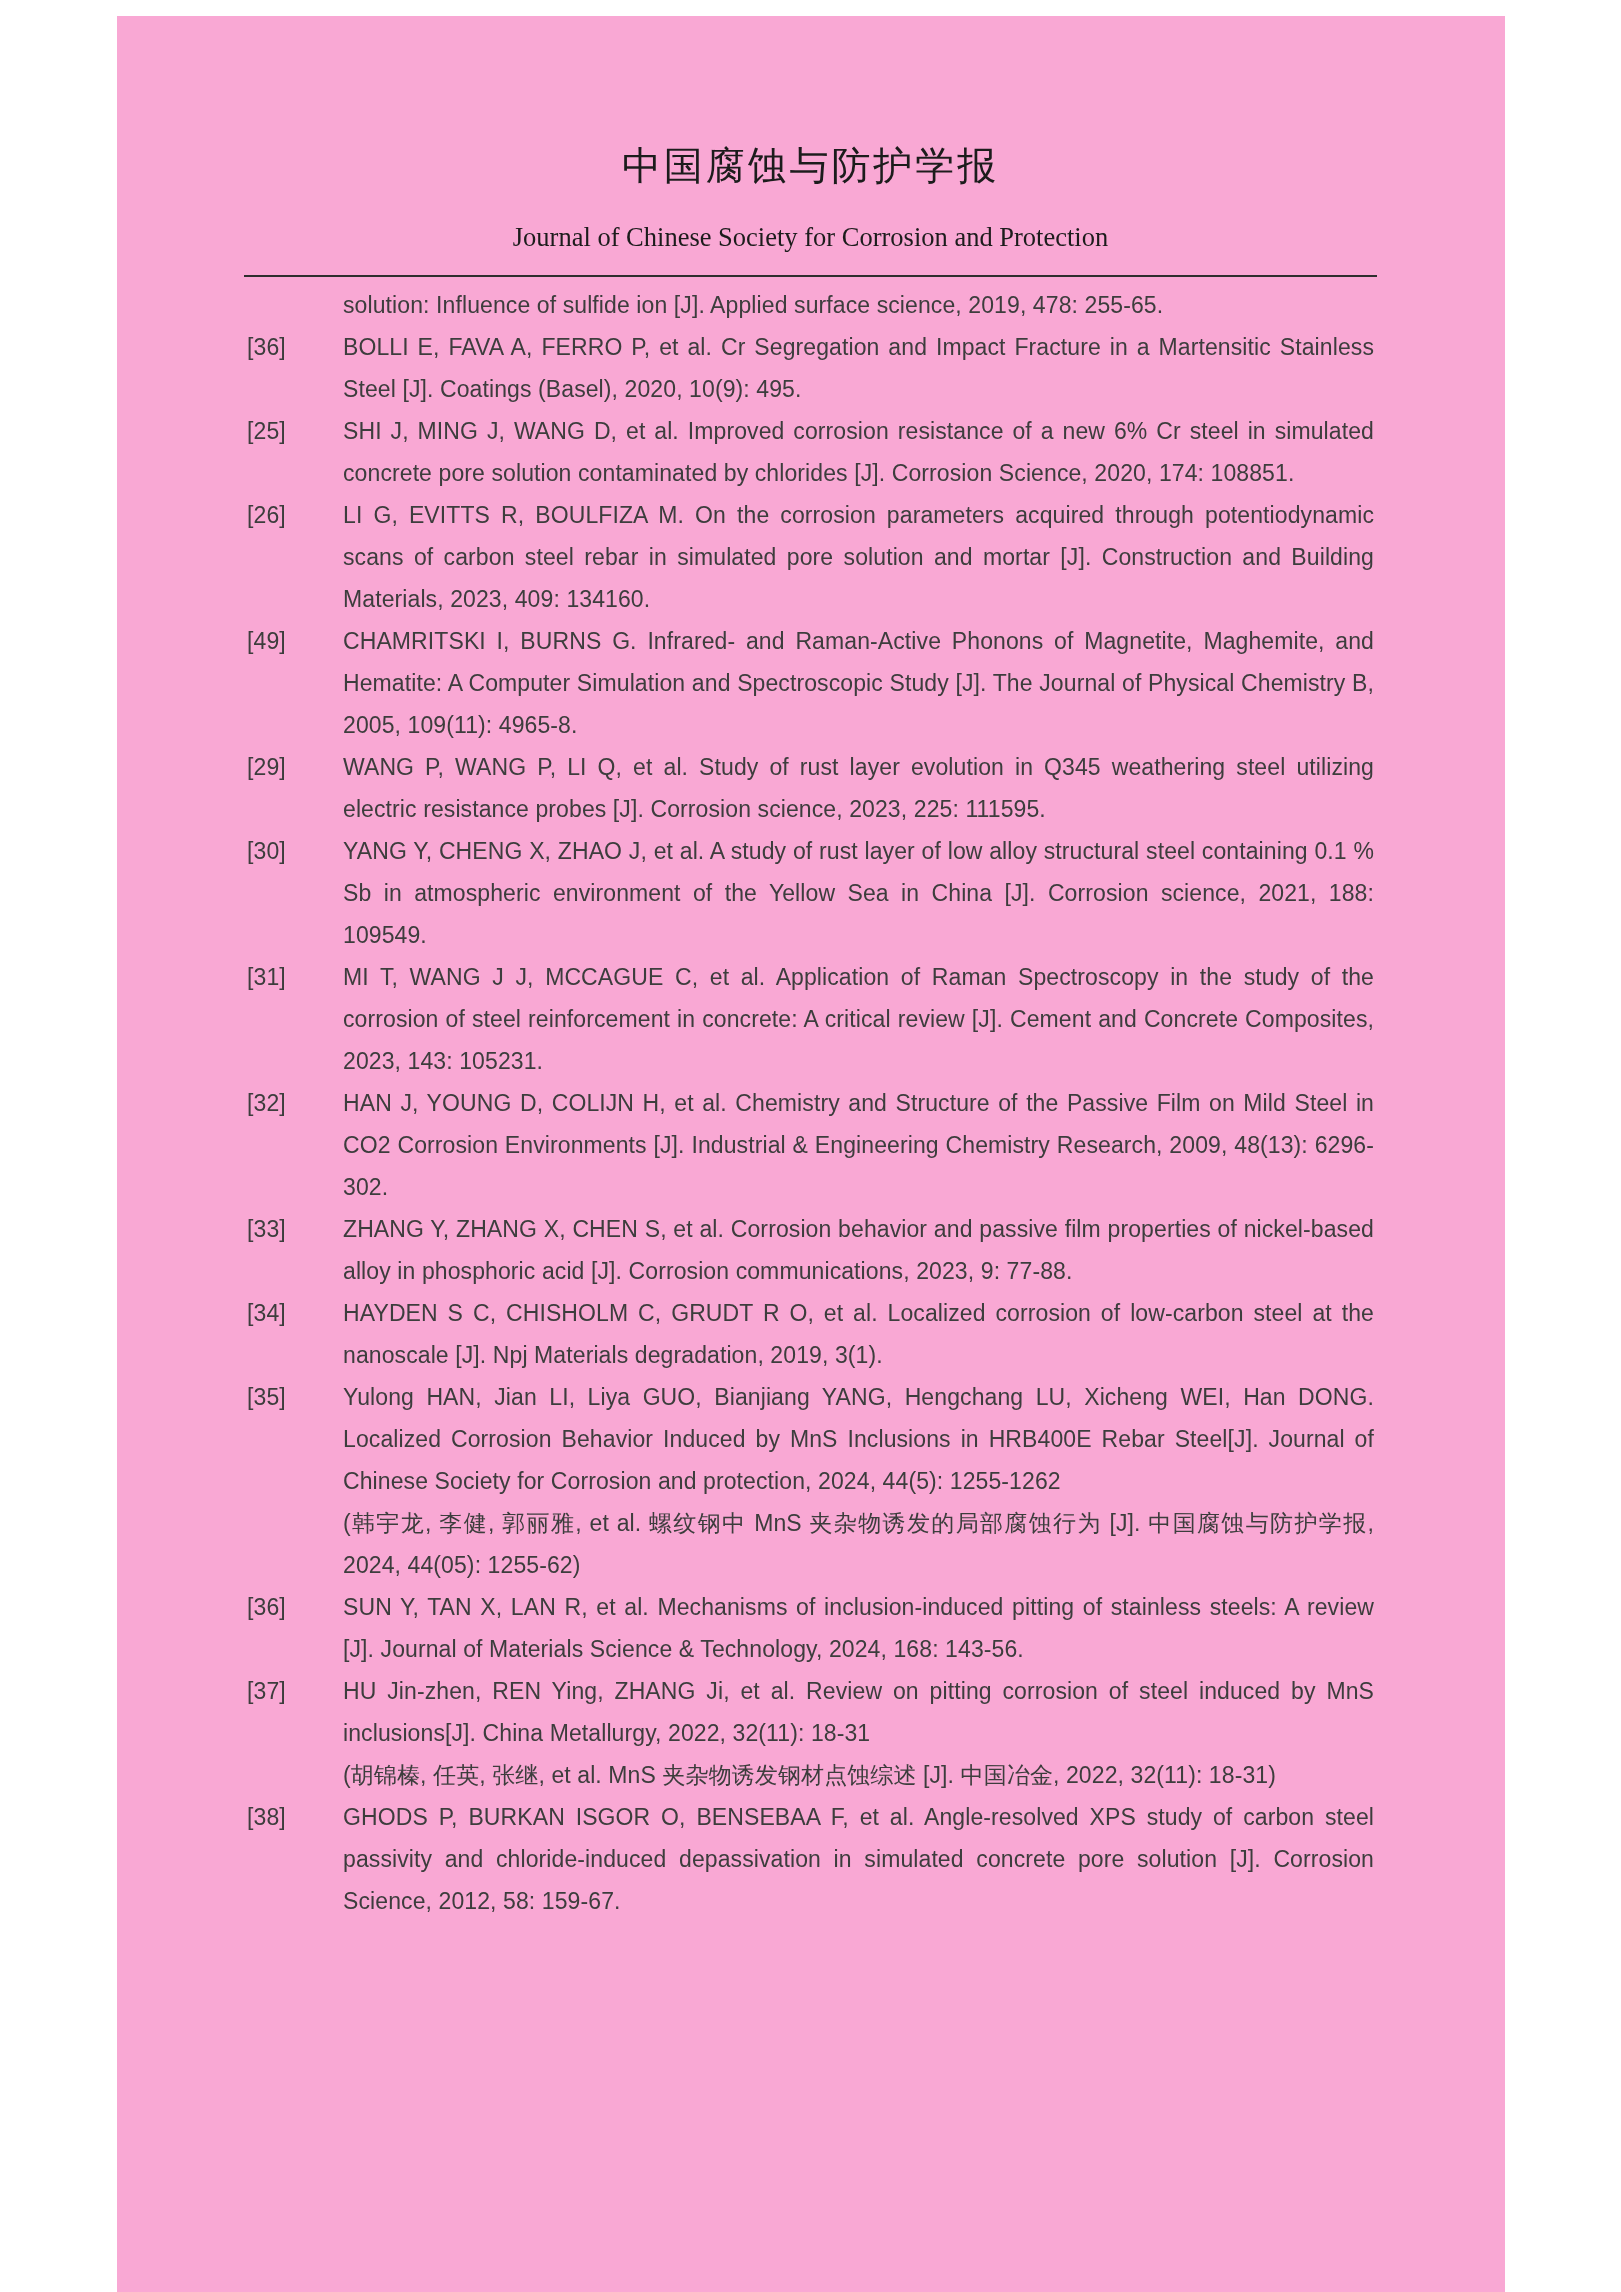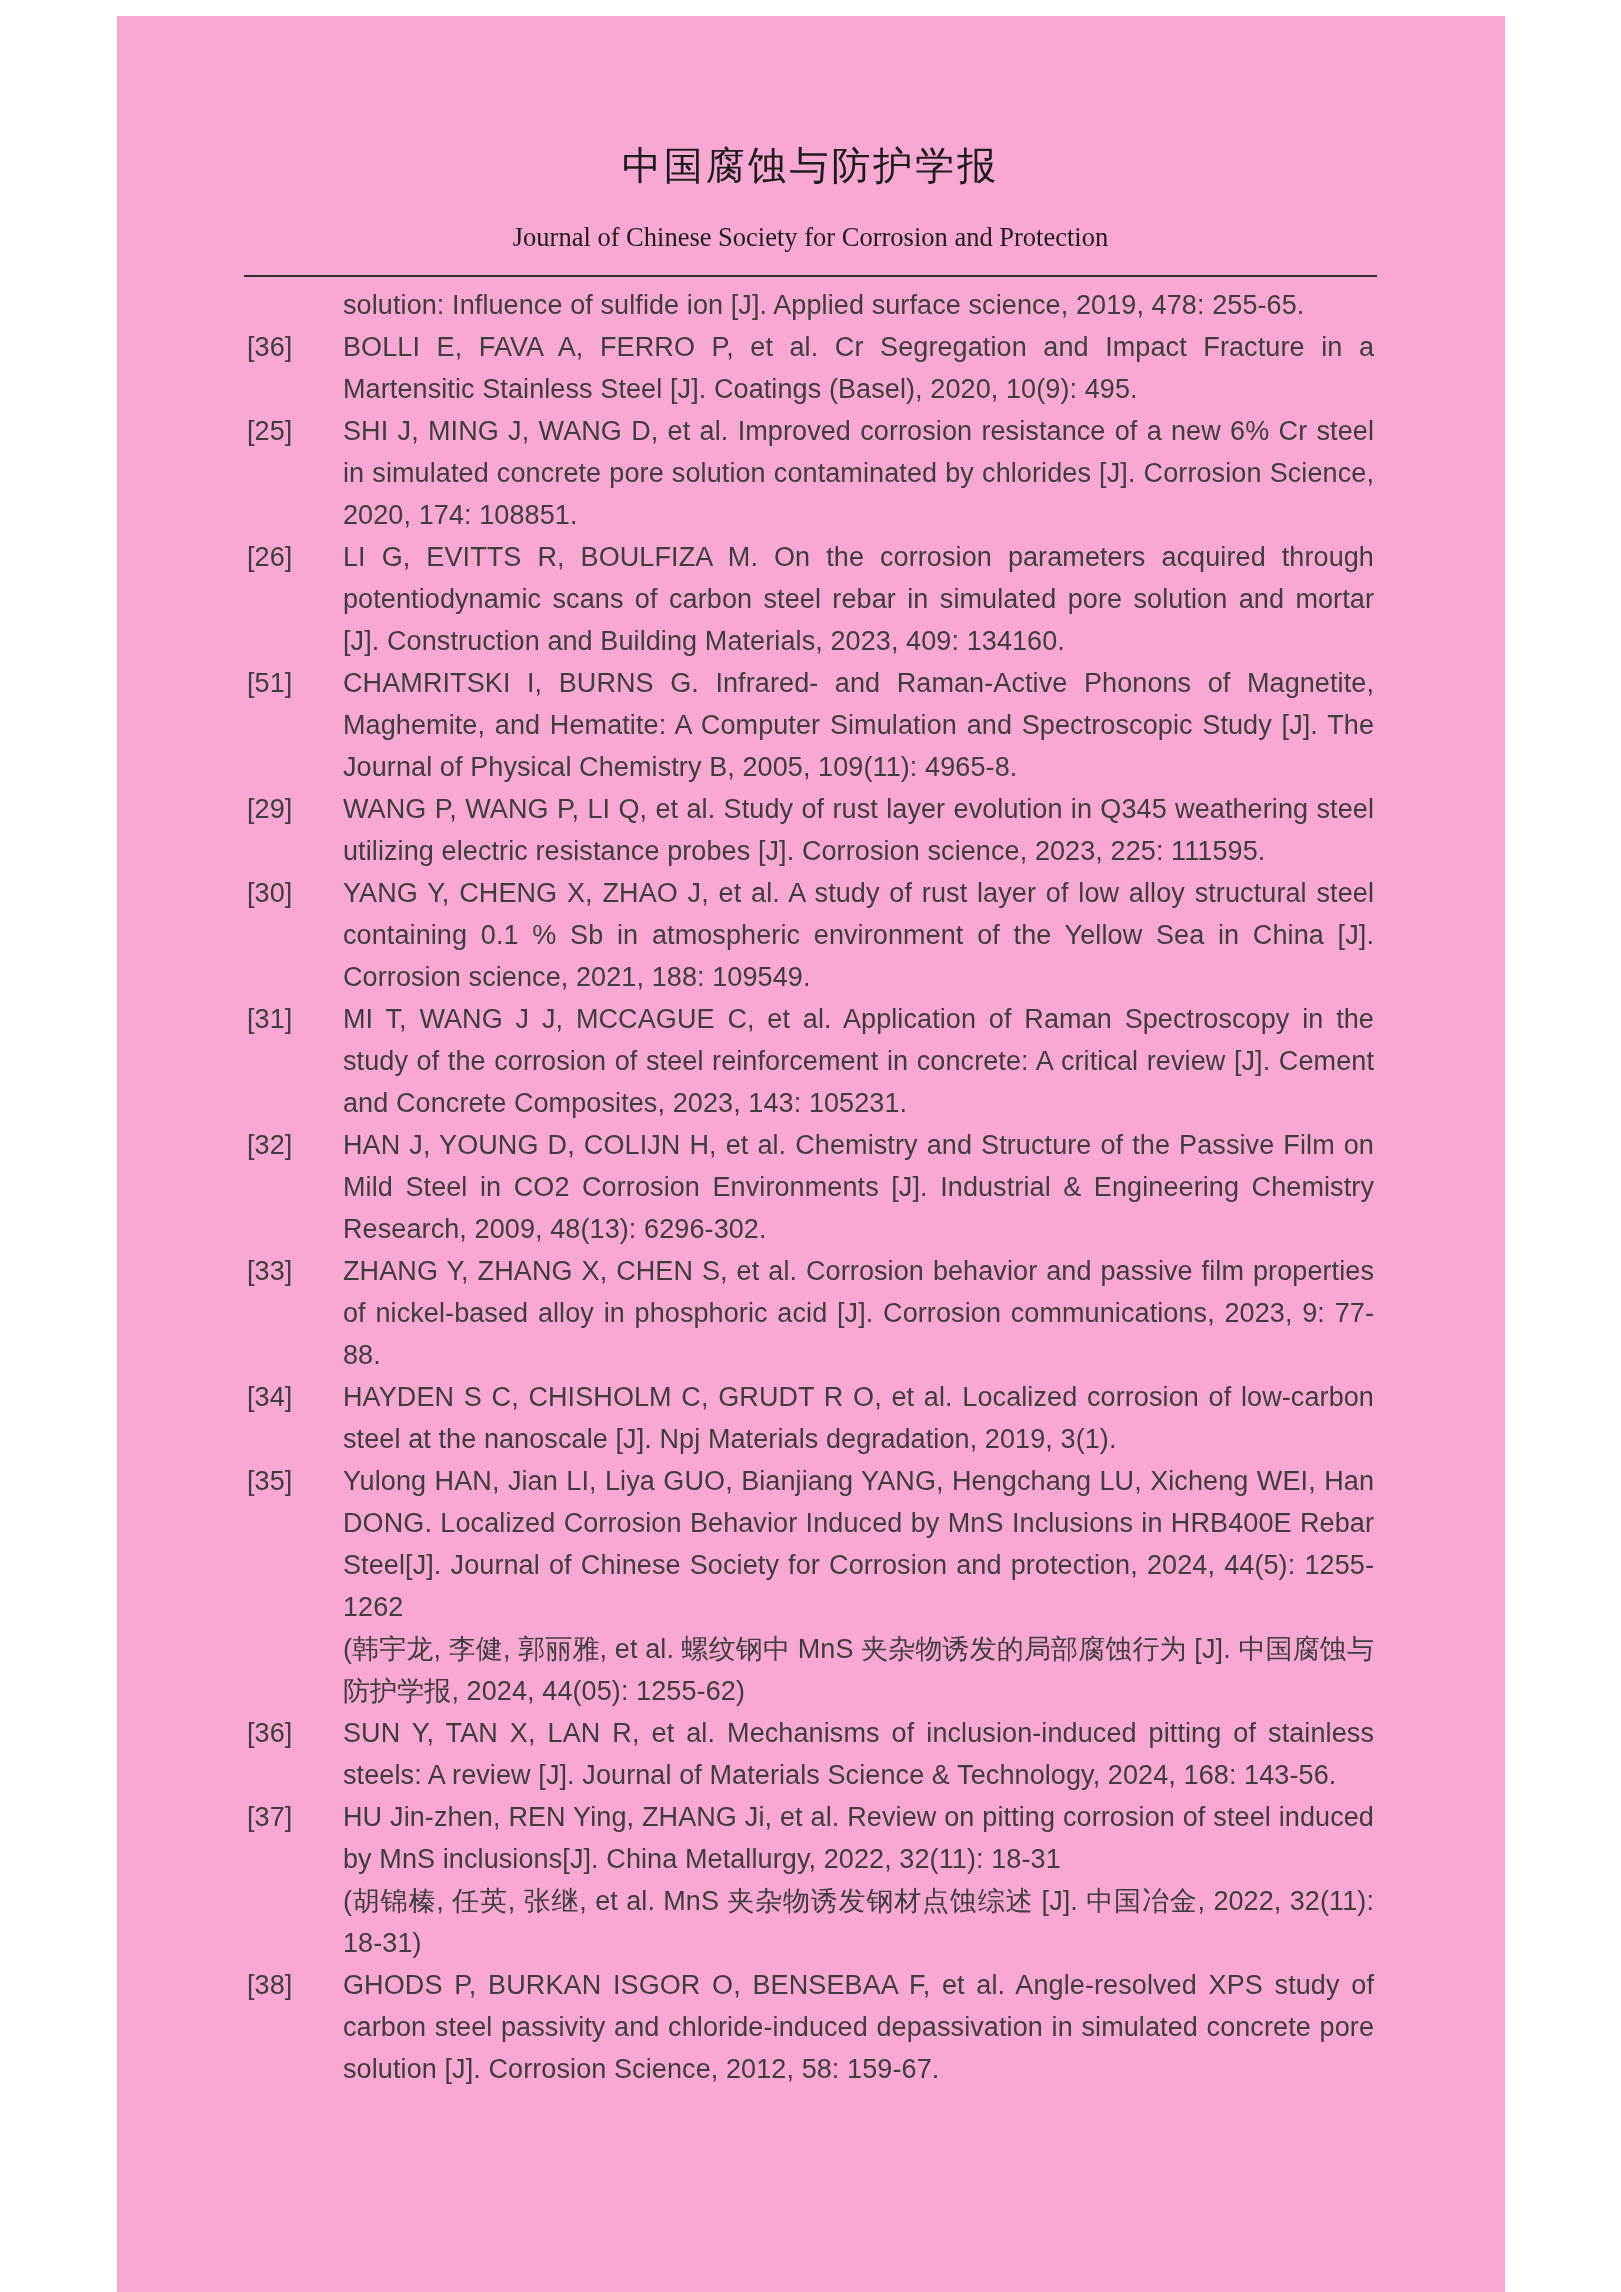--- a/index.html
+++ b/index.html
@@ -40,21 +40,21 @@
   .rule {
     width: 1133px;
     margin: 21.6px auto 0 auto;
     border: none;
     border-top: 2.5px solid #2e2e2e;
     height: 0;
   }
   .refs {
     width: 1127px;
     margin: 7.8px auto 0 auto;
-    font-size: 27px;
+    font-size: 23px;
     line-height: 42px;
     letter-spacing: 0.1px;
   }
   .ref {
     position: relative;
     padding-left: 96px;
     box-sizing: border-box;
   }
   .ref-num {
     position: absolute;
@@ -97,21 +97,21 @@
           <div class="ref-seg">SHI J, MING J, WANG D, et al. Improved corrosion resistance of a new 6% Cr steel in simulated concrete pore solution contaminated by chlorides [J]. Corrosion Science, 2020, 174: 108851.</div>
         </div>
       </div>
       <div class="ref">
         <span class="ref-num">[26]</span>
         <div class="ref-body">
           <div class="ref-seg">LI G, EVITTS R, BOULFIZA M. On the corrosion parameters acquired through potentiodynamic scans of carbon steel rebar in simulated pore solution and mortar [J]. Construction and Building Materials, 2023, 409: 134160.</div>
         </div>
       </div>
       <div class="ref">
-        <span class="ref-num">[51]</span>
+        <span class="ref-num">[49]</span>
         <div class="ref-body">
           <div class="ref-seg">CHAMRITSKI I, BURNS G. Infrared- and Raman-Active Phonons of Magnetite, Maghemite, and Hematite:  A Computer Simulation and Spectroscopic Study [J]. The Journal of Physical Chemistry B, 2005, 109(11): 4965-8.</div>
         </div>
       </div>
       <div class="ref">
         <span class="ref-num">[29]</span>
         <div class="ref-body">
           <div class="ref-seg">WANG P, WANG P, LI Q, et al. Study of rust layer evolution in Q345 weathering steel utilizing electric resistance probes [J]. Corrosion science, 2023, 225: 111595.</div>
         </div>
       </div>

